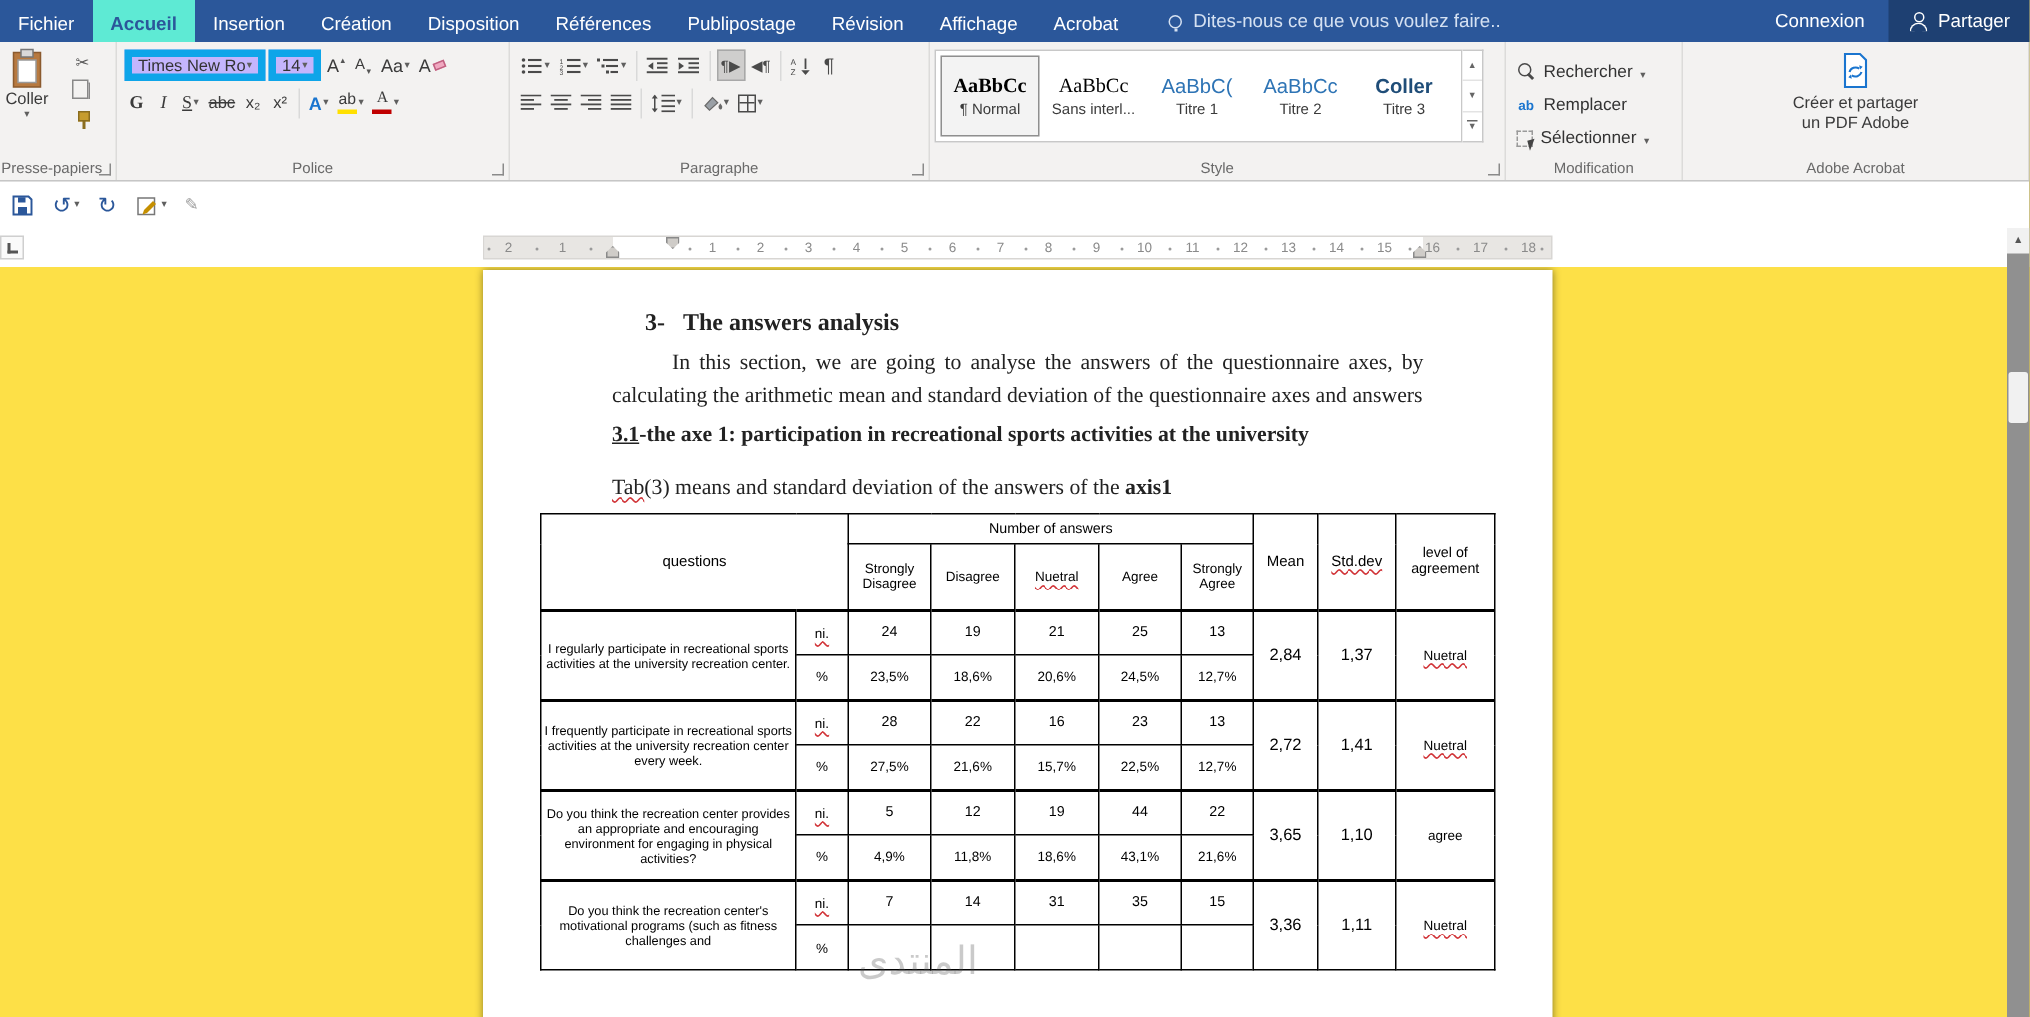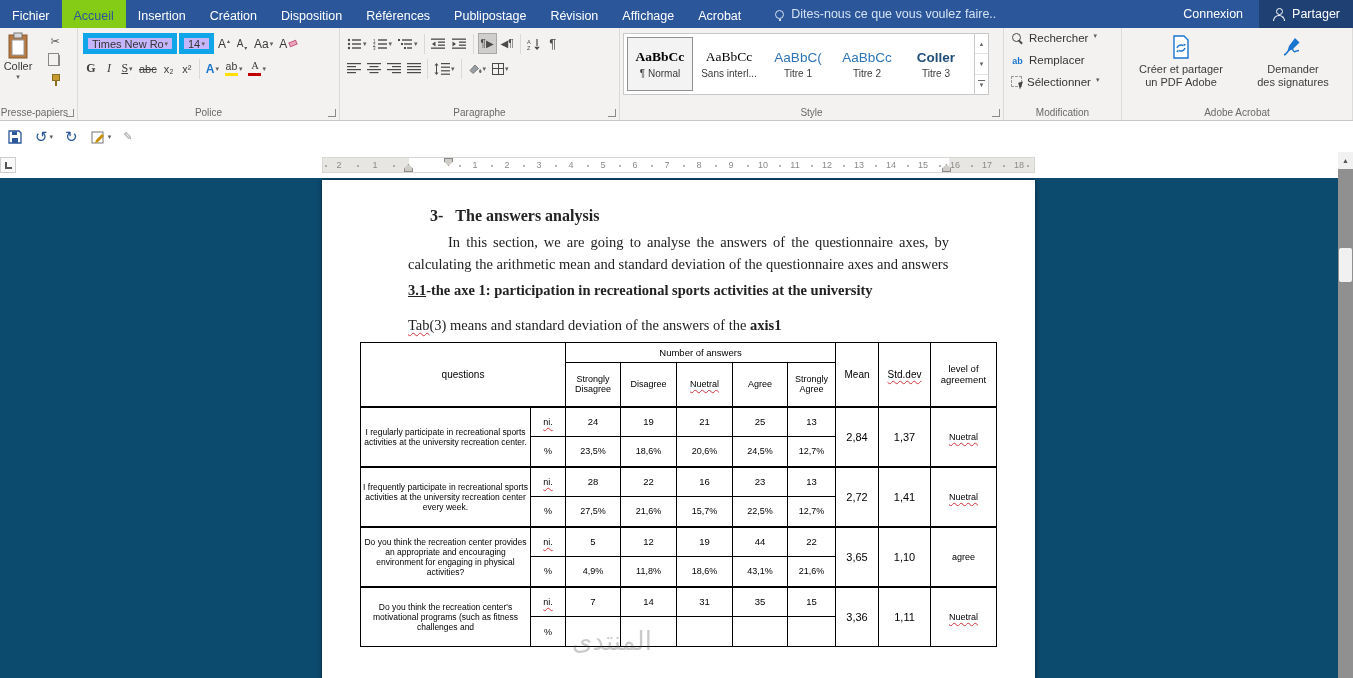--- a/index.html
+++ b/index.html
@@ -2,21 +2,21 @@
 <html><head>
 <meta charset="utf-8">
 <style>
   *{box-sizing:border-box;margin:0;padding:0}
   html,body{width:1353px;height:678px;overflow:hidden}
   body{position:relative;background:#7f7f7f;font-family:"Liberation Sans",sans-serif;color:#222}
 
   
   .titlebar{position:absolute;top:0;left:0;right:0;height:28px;background:#2b579a;display:flex;align-items:stretch;color:#fff;font-size:12.5px}
   .tab{display:flex;align-items:center;padding:16px 12px;white-space:nowrap}
-  .tab.active{background:#84cc16;color:#2b579a;font-weight:normal}
+  .tab.active{background:#5eead4;color:#2b579a;font-weight:bold}
   .tellme{display:flex;align-items:center;gap:7px;margin-left:22px;color:#d5e1f2}
   .tb-right{margin-left:auto;display:flex;align-items:stretch}
   .connexion{display:flex;align-items:center;padding:0 16px}
   .share{display:flex;align-items:center;gap:7px;padding:0 13px;background:#1e4072}
   .icon-bulb{width:9px;height:9px;border:1px solid #d5e1f2;border-radius:50%;position:relative}
   .icon-bulb::after{content:"";position:absolute;left:2.5px;bottom:-3px;width:2px;height:2px;background:#d5e1f2}
   .icon-person{position:relative;width:13px;height:13px}
   .icon-person::before{content:"";position:absolute;top:0;left:3.5px;width:5px;height:5px;border:1px solid #fff;border-radius:50%}
   .icon-person::after{content:"";position:absolute;bottom:0;left:1px;width:10px;height:5px;border:1px solid #fff;border-bottom:none;border-radius:6px 6px 0 0}
 
@@ -71,21 +71,21 @@
   .style-card:nth-of-type(2) .prev{font-family:"Liberation Serif",serif}
   .style-card:nth-of-type(3) .prev,.style-card:nth-of-type(4) .prev{color:#2e74b5}
   .style-card:nth-of-type(5) .prev{color:#1f4d78;font-weight:bold}
   .slabel{font-size:10px;color:#3b3b3b;margin-top:3px;white-space:nowrap}
   .style-scroll{width:14px;display:flex;flex-direction:column;border:1px solid #c8c8c8;border-left:none;background:#fff;height:62px}
   .sc-btn{flex:1;display:flex;align-items:center;justify-content:center;font-size:6px;color:#666;border-bottom:1px solid #e3e3e3}
   .sc-btn.more{flex-direction:column;border-bottom:none}
   .sc-btn.more::before{content:"";width:7px;border-top:1px solid #666;margin-bottom:1px}
 
   .g-edit{width:118px;padding-top:4px}
-  .edit-row{display:flex;align-items:flex-start;gap:5px;height:22px;font-size:11.5px;color:#333;padding-left:4px}
+  .edit-row{display:flex;align-items:flex-end;gap:5px;height:22px;font-size:11.5px;color:#333;padding-left:4px}
   .icon-find{position:relative;width:13px;height:13px}
   .icon-find::before{content:"";position:absolute;width:7px;height:7px;border:1.5px solid #4a4a4a;border-radius:50%;left:1px;top:1px}
   .icon-find::after{content:"";position:absolute;width:5px;height:1.5px;background:#4a4a4a;transform:rotate(45deg);left:7px;top:9px}
   .icon-replace{width:13px;height:13px;display:flex;align-items:center;justify-content:center}
   .icon-replace::before{content:"ab";color:#1a75cf;font-size:9px;font-weight:bold}
   .icon-select{position:relative;width:11px;height:11px;border:1px dashed #9a9a9a}
   .icon-select::after{content:"";position:absolute;right:-3px;bottom:-3px;width:0;height:0;border-top:7px solid #444;border-right:5px solid transparent;transform:rotate(-15deg)}
 
   .g-acrobat{flex:1;display:flex;justify-content:center;gap:8px;padding-top:6px}
   .acro-btn{width:104px;display:flex;flex-direction:column;align-items:center;font-size:11px;line-height:13px;color:#3b3b3b;text-align:center;gap:3px}
@@ -100,21 +100,21 @@
   .tab-selector{position:absolute;left:0;top:5px;width:16px;height:16px;background:#fafafa;border:1px solid #cfcfcf;display:flex;align-items:center;justify-content:center}
   .tab-selector span{width:7px;height:7px;border-left:2px solid #555;border-bottom:2px solid #555;display:block}
   .ruler{position:absolute;left:322px;top:5px;width:713px;height:16px;border:1px solid #d8d6d3;background:linear-gradient(to right,#e8e6e3 0 86px,#fff 86px 626px,#e8e6e3 626px)}
   .ruler-num{position:absolute;top:2px;font-size:9px;color:#8a8a8a;transform:translateX(-50%)}
   .ruler-dot{position:absolute;top:7px;width:2px;height:2px;background:#9a9a9a;border-radius:50%}
   .m-first{position:absolute;top:0;left:121px;width:9px;height:8px;background:#cfccc8;border:1px solid #8a8a8a;clip-path:polygon(0 0,100% 0,100% 45%,50% 100%,0 45%)}
   .m-hang{position:absolute;bottom:0;left:81px;width:9px;height:8px;background:#cfccc8;border:1px solid #8a8a8a;clip-path:polygon(50% 0,100% 55%,100% 100%,0 100%,0 55%)}
   .m-right{position:absolute;bottom:0;left:619px;width:9px;height:8px;background:#cfccc8;border:1px solid #8a8a8a;clip-path:polygon(50% 0,100% 55%,100% 100%,0 100%,0 55%)}
 
   
-  .doc-area{position:absolute;top:178px;left:0;right:0;bottom:0;background:#0c4a6e;overflow:hidden}
+  .doc-area{position:absolute;top:178px;left:0;right:0;bottom:0;background:#fde047;overflow:hidden}
   .page{position:absolute;left:322px;top:2px;width:713px;height:540px;background:#fff;box-shadow:0 0 5px rgba(0,0,0,.45)}
   .doc-heading{margin:27px 86px 0 108px;font-family:"Liberation Serif",serif;font-weight:bold;font-size:16px}
   .doc-heading .ht{margin-left:12px}
   .doc-para{margin:6px 86px 0;font-family:"Liberation Serif",serif;font-size:14.5px;line-height:22px;text-align:justify;text-indent:40px}
   .doc-sub{margin:4px 86px 0;font-family:"Liberation Serif",serif;font-weight:bold;font-size:14.5px;line-height:22px}
   .doc-caption{margin:16px 86px 0;font-family:"Liberation Serif",serif;font-size:14.5px}
   .ul{text-decoration:underline}
   .sq{text-decoration-line:underline;text-decoration-style:wavy;text-decoration-color:#d13438;text-decoration-thickness:1px;text-underline-offset:2px}
   .watermark{position:absolute;left:250px;top:446px;font-size:26px;color:rgba(80,80,80,.3);font-family:"DejaVu Sans",sans-serif}
 
@@ -464,27 +464,20 @@
   <div class="rgroup g-acrobat">
     <div class="acro-btn">
       <svg width="24" height="26">
           <path d="M5 2h10l4 4v18H5z" fill="#fff" stroke="#1a75cf" stroke-width="1.4"></path>
           <path d="M8 14a4.2 4.2 0 016.5-2.2" stroke="#1a75cf" fill="none" stroke-width="1.4"></path>
           <path d="M16 14a4.2 4.2 0 01-6.5 2.2" stroke="#1a75cf" fill="none" stroke-width="1.4"></path>
           <path d="M14.5 9.5l2.3 1-1.8 1.8z" fill="#1a75cf"></path>
           <path d="M9.5 18.5l-2.3-1 1.8-1.8z" fill="#1a75cf"></path>
         </svg>
       <span><span>Créer et partager</span><br><span>un PDF Adobe</span></span>
-    </div>
-    <div class="acro-btn">
-      <svg width="24" height="26">
-          <path d="M3 21c3.5-1 4.5-6.5 7.5-6.5 2 0 1 3.2 3 3.2 1.6 0 2-1.2 4.5-1.2" stroke="#1a75cf" fill="none" stroke-width="1.5"></path>
-          <path d="M14 4l4.5 4.5-7 7-5 1.5 1.5-5z" fill="#1a75cf"></path>
-        </svg>
-      <span><span>Demander</span><br><span>des signatures</span></span>
     </div>
     <span class="rgroup-label">Adobe Acrobat</span>
   </div>
 </div>
 
 <div class="qat">
   <span class="qat-btn">
       <svg width="16" height="16">
         <path d="M2 2h10l2 2v10H2z" fill="none" stroke="#2b579a" stroke-width="1.3"></path>
         <rect x="5" y="9" width="6" height="5" fill="#2b579a"></rect>

